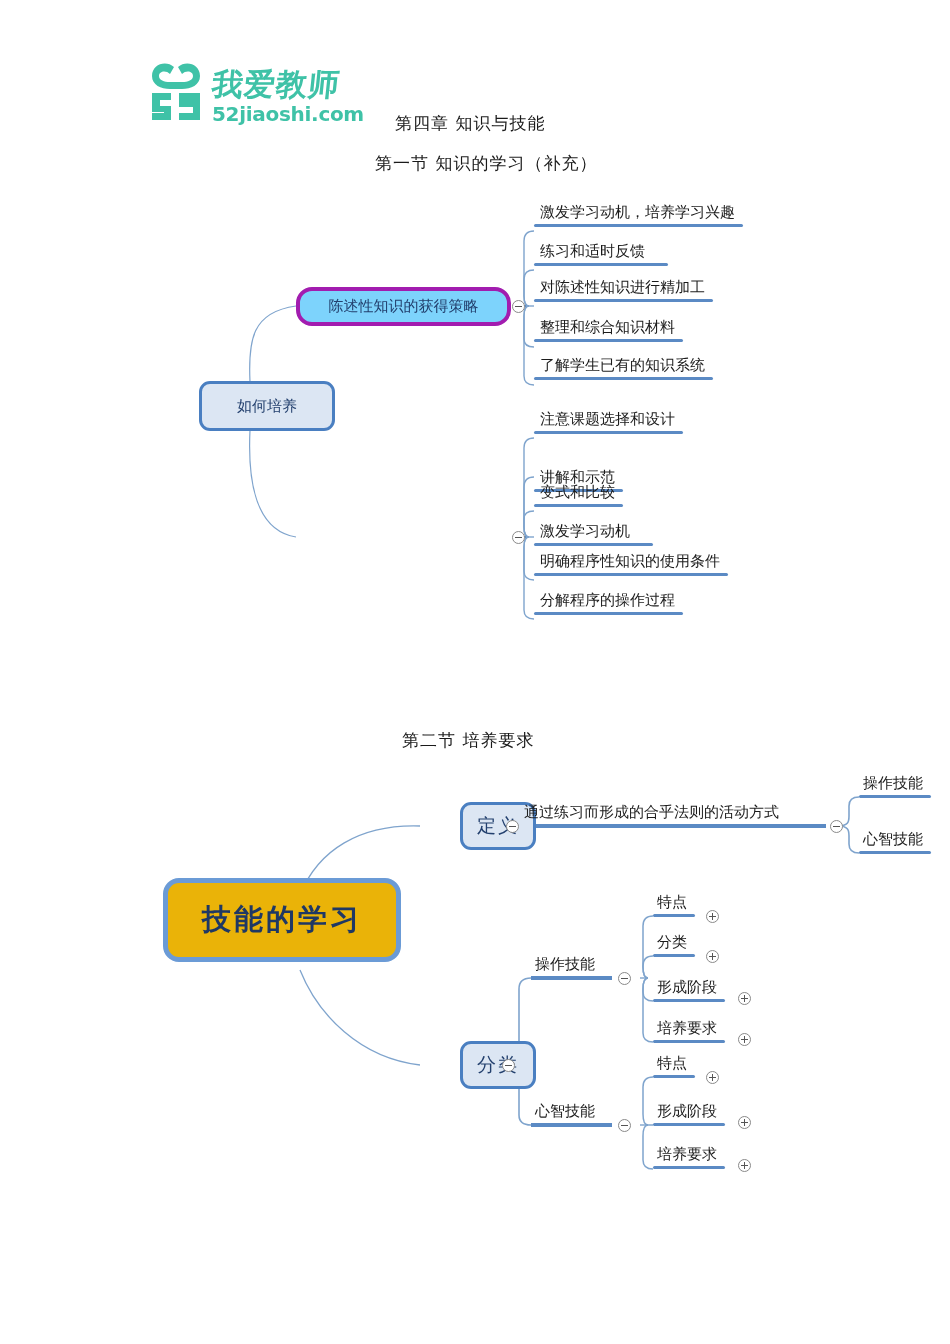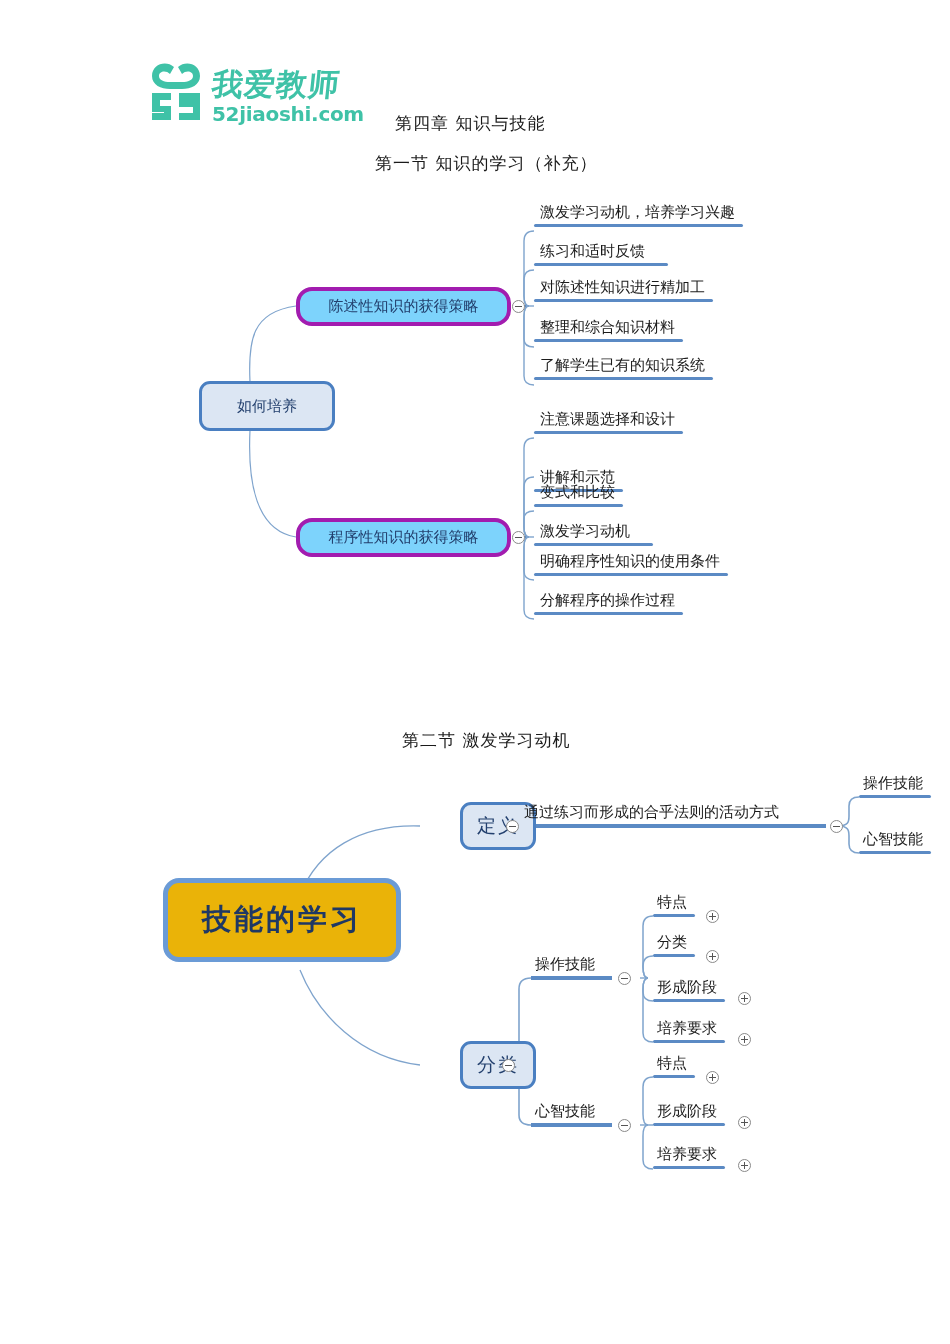--- a/index.html
+++ b/index.html
@@ -108,21 +108,21 @@
       <path d="M22 27 L22 20 L34 20 L34 27 Z" fill="#3fc2a7"></path>
     </svg>
     <div class="logo-words">
       <span class="logo-cn">我爱教师</span>
       <span class="logo-url">52jiaoshi.com</span>
     </div>
   </div>
 
   <div class="heading" id="h-chapter">第四章  知识与技能</div>
   <div class="heading" id="h-section1">第一节  知识的学习（补充）</div>
-  <div class="heading" id="h-section2">第二节  激发学习动机</div>
+  <div class="heading" id="h-section2">第二节  培养要求</div>
 
   <div class="map" id="map1" style="left:0;top:0;width:950px;height:700px;">
     <svg width="950" height="700">
 
       <path d="M250 382 C248 340 252 312 296 306" fill="none" stroke="#7fa4cd" stroke-width="1.2"></path>
 
       <path d="M250 430 C248 472 252 530 296 537" fill="none" stroke="#7fa4cd" stroke-width="1.2"></path>
 
       <path d="M520 306 L529 306" fill="none" stroke="#5b8ac4" stroke-width="2"></path>
       <path d="M529 306 C525 306 524 302 524 296 L524 241 C524 234 528 231 534 231" fill="none" stroke="#7fa4cd" stroke-width="1.4"></path>
@@ -163,23 +163,20 @@
     </div>
     <div class="leaf" style="left:534px;top:318px;">
       <span class="txt" style="font-size:15px;">整理和综合知识材料</span>
       <span class="rule" style="width: 149px;"></span>
     </div>
     <div class="leaf" style="left:534px;top:356px;">
       <span class="txt" style="font-size:15px;">了解学生已有的知识系统</span>
       <span class="rule" style="width: 179px;"></span>
     </div>
 
-    <div class="node" style="left:296px;top:518px;width:215px;height:39px;font-size:15px;">
-      <span>程序性知识的获得策略</span>
-    </div>
     <div class="mark" style="left:512px;top:531px;"></div>
 
     <div class="leaf" style="left:534px;top:410px;">
       <span class="txt" style="font-size:15px;">注意课题选择和设计</span>
       <span class="rule" style="width: 149px;"></span>
     </div>
     <div class="leaf" style="left:534px;top:449px;margin-top:19px;">
       <span class="txt" style="font-size:15px;">讲解和示范</span>
       <span class="rule" style="width: 89px;"></span>
     </div>

